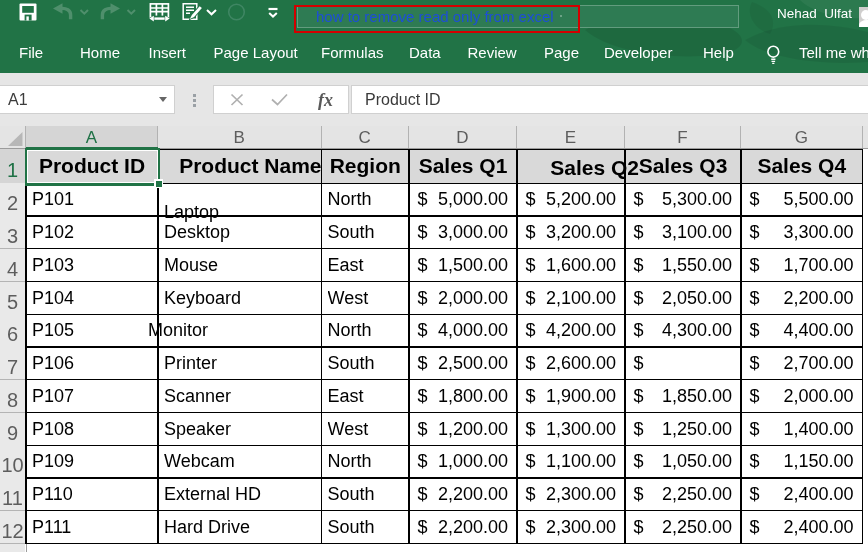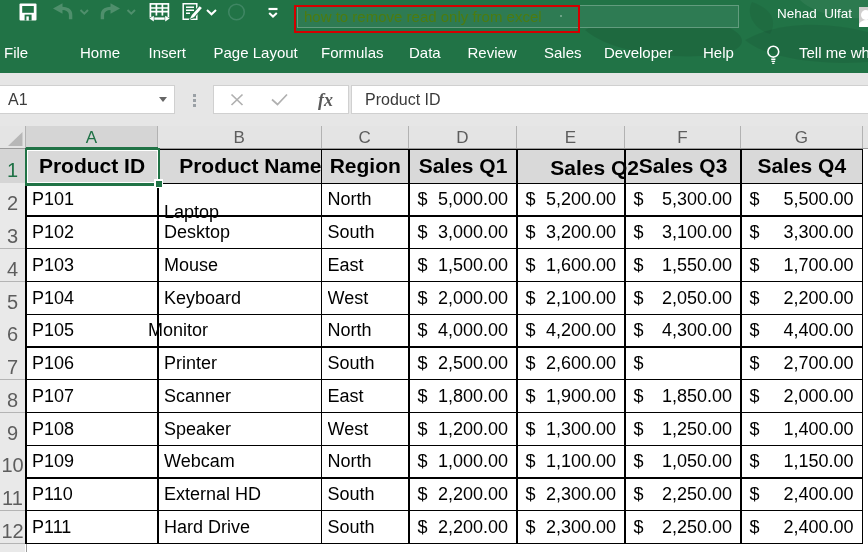--- a/index.html
+++ b/index.html
@@ -14,21 +14,21 @@
 
 <div class="a" style="left:0;top:0;width:868px;height:73px;background:#217346"></div>
 <svg class="a" style="left:0;top:0" width="868" height="73" viewBox="0 0 868 73">
 <path d="M585 30 C 620 8, 690 10, 730 28 C 750 38, 745 52, 715 55 C 670 60, 610 52, 585 30 Z" fill="rgba(0,0,0,0.085)"></path>
 <path d="M745 40 C 780 20, 830 22, 868 32 L868 62 C 820 66, 765 58, 745 40 Z" fill="rgba(0,0,0,0.07)"></path>
 <path d="M752 2 C 770 8, 778 20, 770 34 C 755 30, 745 14, 752 2 Z" fill="rgba(0,0,0,0.06)"></path>
 <path d="M800 0 L868 0 L868 18 C 840 20, 812 12, 800 0 Z" fill="rgba(255,255,255,0.05)"></path>
 </svg>
 <div class="a" style="left:297px;top:5px;width:442px;height:23px;background:#2E7B53;border:1px solid rgba(255,255,255,0.25);box-sizing:border-box"></div>
 <div class="a" style="left:294px;top:4.5px;width:285.5px;height:28.8px;border:2.4px solid #D40000;box-sizing:border-box"></div>
-<div class="a" style="left:304px;top:8px;height:18px;line-height:18px;color:#4d7c0f;font-size:15px;white-space:nowrap">how to remove read only from excel</div>
+<div class="a" style="left:316px;top:8px;height:18px;line-height:18px;color:#1d4ed8;font-size:15px;white-space:nowrap">how to remove read only from excel</div>
 <div class="a" style="left:560px;top:15px;width:2px;height:2px;border-radius:50%;background:rgba(255,255,255,0.4)"></div>
 <div class="a" style="left:777px;top:6px;width:80px;height:15px;line-height:15px;color:#fff;font-size:13.5px;white-space:nowrap">Nehad&nbsp; Ulfat</div>
 <div class="a" style="left:859px;top:7px;width:9px;height:20px;background:#cfcecd;overflow:hidden">
     <div class="a" style="left:2px;top:3px;width:10px;height:10px;border-radius:50%;background:#fff"></div>
     <div class="a" style="left:0px;top:13px;width:16px;height:10px;border-radius:50% 50% 0 0;background:#fff"></div>
   </div>
 <svg class="a" style="left:0;top:0" width="300" height="30" viewBox="0 0 300 30">
 
 <g>
  <rect x="19.5" y="3.5" width="17" height="17" rx="1" fill="#fff"></rect>
@@ -66,28 +66,28 @@
  <polygon points="188.6,20.4 191.2,14.4 199.6,4.8 203.2,7.9 194.8,17.5 188.6,20.4" fill="#217346"></polygon>
  <polygon points="189.8,19 191.9,15.1 199.7,6.2 201.9,8.1 194.1,17 189.8,19" fill="#fff"></polygon>
 </g>
 <path d="M207 10 L211.5 14.3 L216 10" stroke="#fff" stroke-width="2" fill="none"></path>
 
 <circle cx="236.5" cy="12" r="7.8" stroke="#3F8663" stroke-width="1.6" fill="none"></circle>
 
 <path d="M268.5 9 H277.5" stroke="#fff" stroke-width="2.2" fill="none"></path>
 <path d="M269.2 13 L273 16.6 L276.8 13" stroke="#fff" stroke-width="2" fill="none"></path>
 </svg>
-<div class="tab" style="left:4px">File</div>
+<div class="tab" style="left:19px">File</div>
 <div class="tab" style="left:80px">Home</div>
 <div class="tab" style="left:148.5px">Insert</div>
 <div class="tab" style="left:213.5px">Page Layout</div>
 <div class="tab" style="left:321px">Formulas</div>
 <div class="tab" style="left:409px">Data</div>
 <div class="tab" style="left:467.5px">Review</div>
-<div class="tab" style="left:544px">Sales</div>
+<div class="tab" style="left:544px">Page</div>
 <div class="tab" style="left:604px">Developer</div>
 <div class="tab" style="left:703px">Help</div>
 <div class="tab" style="left:799px">Tell me wh</div>
 <svg class="a" style="left:764px;top:42px" width="22" height="24" viewBox="0 0 22 24">
 <circle cx="9.3" cy="9.7" r="5.4" stroke="#fff" stroke-width="1.6" fill="none"></circle>
 <path d="M7.2 17.2 H11.4 M7.5 19.4 H11.1 M8.2 21.4 H10.4" stroke="#fff" stroke-width="1.4" fill="none"></path>
 </svg>
 <div class="a" style="left:0;top:73px;width:868px;height:53px;background:#E6E6E6"></div>
 <div class="a" style="left:-2px;top:85px;width:177px;height:29px;background:#fff;border:1px solid #D0D0D0;box-sizing:border-box"></div>
 <div class="a" style="left:8px;top:91px;height:18px;line-height:18px;font-size:16px;color:#3c3c3c">A1</div>

